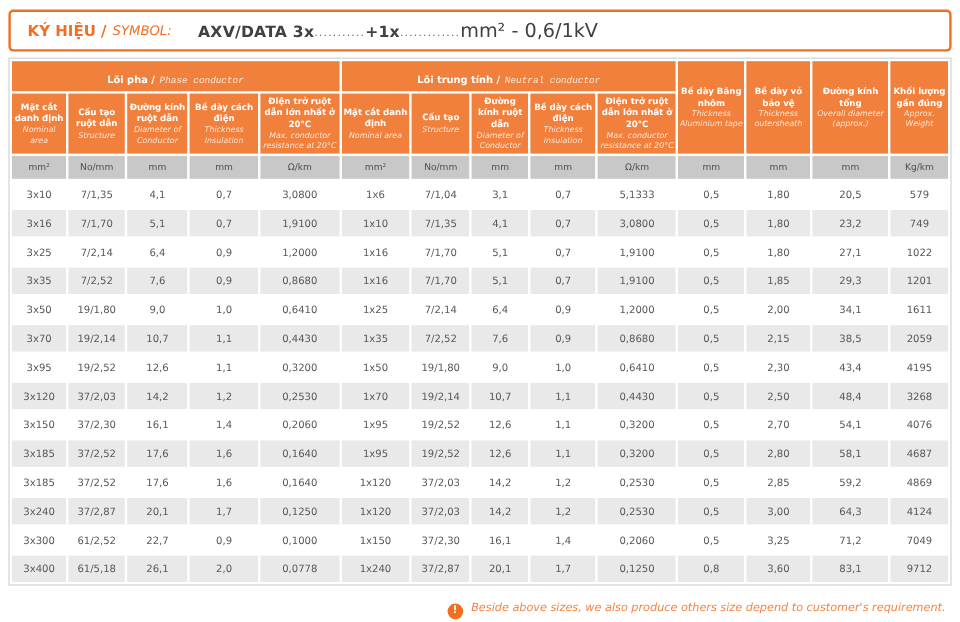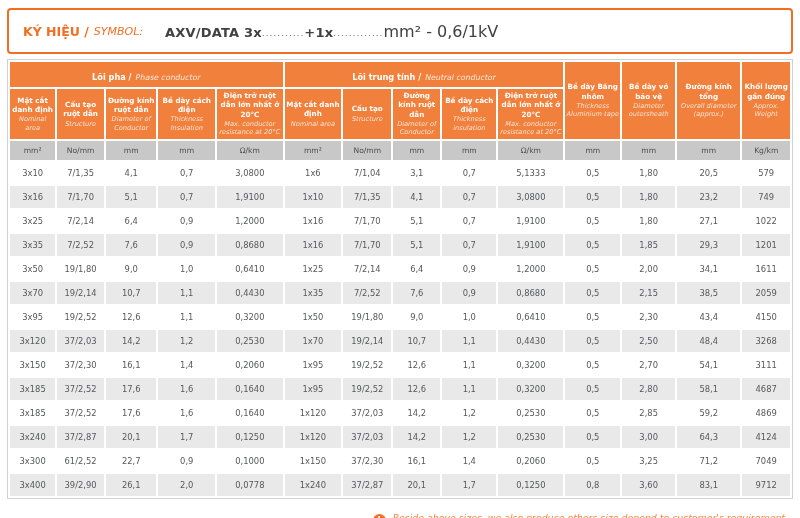--- a/index.html
+++ b/index.html
@@ -11,40 +11,40 @@
     --text-body:#57585A;
     --border-gray:#D2D2D2;
   }
   *{box-sizing:border-box;margin:0;padding:0;}
   html,body{width:800px;height:518px;background:#fff;overflow:hidden;}
   body{font-family:"DejaVu Sans","Liberation Sans",sans-serif;color:var(--text-body);}
   .page{width:800px;height:518px;padding:8px 7px 0 7px;}
 
   
   .title-box{
-    height:46px;border:2px solid var(--accent);border-radius:4px;
+    height:35px;border:2px solid var(--accent);border-radius:4px;
     display:flex;align-items:center;padding:0 14px;background:#fff;
   }
   .t-vn{color:var(--accent);font-weight:bold;font-size:12.5px;white-space:pre;}
   .t-en{color:var(--accent);font-style:italic;font-size:11px;margin-left:5px;margin-right:22px;}
   .t-code{color:var(--text-dark);font-size:13px;display:flex;align-items:baseline;}
   .t-code b{font-weight:bold;letter-spacing:.2px;}
   .t-code .dots{font-size:9px;letter-spacing:1px;color:#6a6a6a;position:relative;top:-1px;}
   .t-suffix{font-weight:normal;font-size:16px;color:var(--text-dark);}
 
   
   table.spec{
     width:100%;margin-top:5px;table-layout:fixed;
     border-collapse:separate;border-spacing:2px;
     border:1px solid var(--border-gray);
   }
   th{background:var(--header-orange);color:#fff;text-align:center;vertical-align:middle;padding:2px 1px;}
   th.group{padding:3px 0;}
   .gvn{font-weight:bold;font-size:8.2px;}
-  .gen{font-style:italic;font-weight:normal;font-size:7.8px;color:rgba(255,255,255,.82);margin-left:4px;}
+  .gen{font-style:italic;font-weight:normal;font-size:7.8px;color:rgba(255,255,255,.82);margin-left:4px;font-family:Liberation Mono, monospace;}
   th.colh{height:44px;text-align:center;}
   th.colh.tall{height:auto;}
   th.colh .vn{font-weight:bold;font-size:7.2px;line-height:1.3;}
   th.colh .en{font-style:italic;font-weight:normal;font-size:6.6px;line-height:1.25;color:rgba(255,255,255,.78);margin-top:1px;}
   tr.units td{
     background:var(--units-bg);color:#4d4e50;font-size:7.6px;
     text-align:center;padding:5px 0;
   }
   tbody td{
     font-size:8.4px;color:var(--text-body);text-align:center;
@@ -102,21 +102,21 @@
     <thead>
       <tr>
         <th class="group" colspan="5"><span class="gvn">Lõi pha /</span><span class="gen">Phase conductor</span></th>
         <th class="group" colspan="5"><span class="gvn">Lõi trung tính /</span><span class="gen">Neutral conductor</span></th>
         <th class="colh tall" rowspan="2">
             <div class="vn">Bề dày Băng nhôm</div>
             <div class="en">Thickness Aluminium tape</div>
           </th>
         <th class="colh tall" rowspan="2">
             <div class="vn">Bề dày vỏ bảo vệ</div>
-            <div class="en">Diameter outersheath</div>
+            <div class="en">Thickness outersheath</div>
           </th>
         <th class="colh tall" rowspan="2">
             <div class="vn">Đường kính tổng</div>
             <div class="en">Overall diameter (approx.)</div>
           </th>
         <th class="colh tall" rowspan="2">
             <div class="vn">Khối lượng gần đúng</div>
             <div class="en">Approx. Weight</div>
           </th>
       </tr>
@@ -283,21 +283,21 @@
           <td>1,1</td>
           <td>0,3200</td>
           <td>1x50</td>
           <td>19/1,80</td>
           <td>9,0</td>
           <td>1,0</td>
           <td>0,6410</td>
           <td>0,5</td>
           <td>2,30</td>
           <td>43,4</td>
-          <td>4150</td>
+          <td>4195</td>
         </tr>
         <tr>
           <td>3x120</td>
           <td>37/2,03</td>
           <td>14,2</td>
           <td>1,2</td>
           <td>0,2530</td>
           <td>1x70</td>
           <td>19/2,14</td>
           <td>10,7</td>
@@ -315,21 +315,21 @@
           <td>1,4</td>
           <td>0,2060</td>
           <td>1x95</td>
           <td>19/2,52</td>
           <td>12,6</td>
           <td>1,1</td>
           <td>0,3200</td>
           <td>0,5</td>
           <td>2,70</td>
           <td>54,1</td>
-          <td>3111</td>
+          <td>4076</td>
         </tr>
         <tr>
           <td>3x185</td>
           <td>37/2,52</td>
           <td>17,6</td>
           <td>1,6</td>
           <td>0,1640</td>
           <td>1x95</td>
           <td>19/2,52</td>
           <td>12,6</td>
@@ -383,21 +383,21 @@
           <td>16,1</td>
           <td>1,4</td>
           <td>0,2060</td>
           <td>0,5</td>
           <td>3,25</td>
           <td>71,2</td>
           <td>7049</td>
         </tr>
         <tr>
           <td>3x400</td>
-          <td>39/2,90</td>
+          <td>61/5,18</td>
           <td>26,1</td>
           <td>2,0</td>
           <td>0,0778</td>
           <td>1x240</td>
           <td>37/2,87</td>
           <td>20,1</td>
           <td>1,7</td>
           <td>0,1250</td>
           <td>0,8</td>
           <td>3,60</td>

